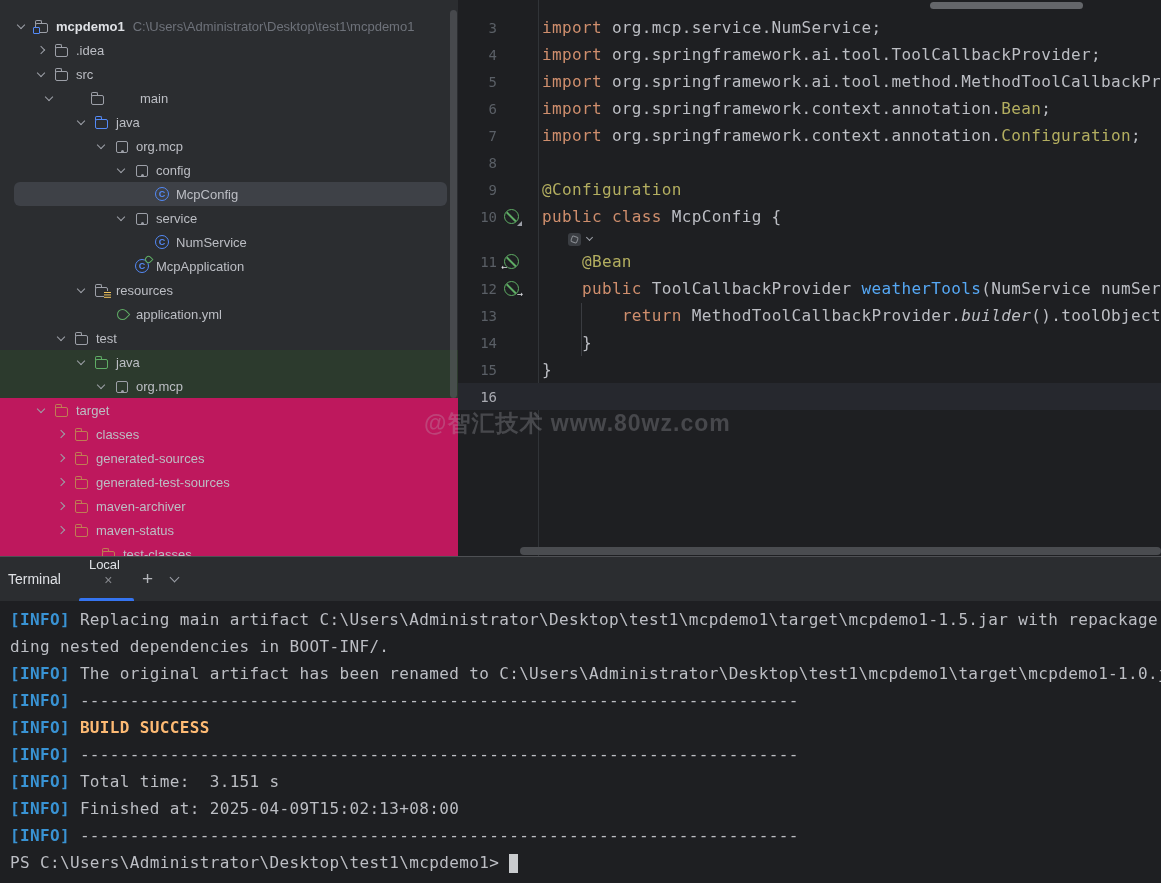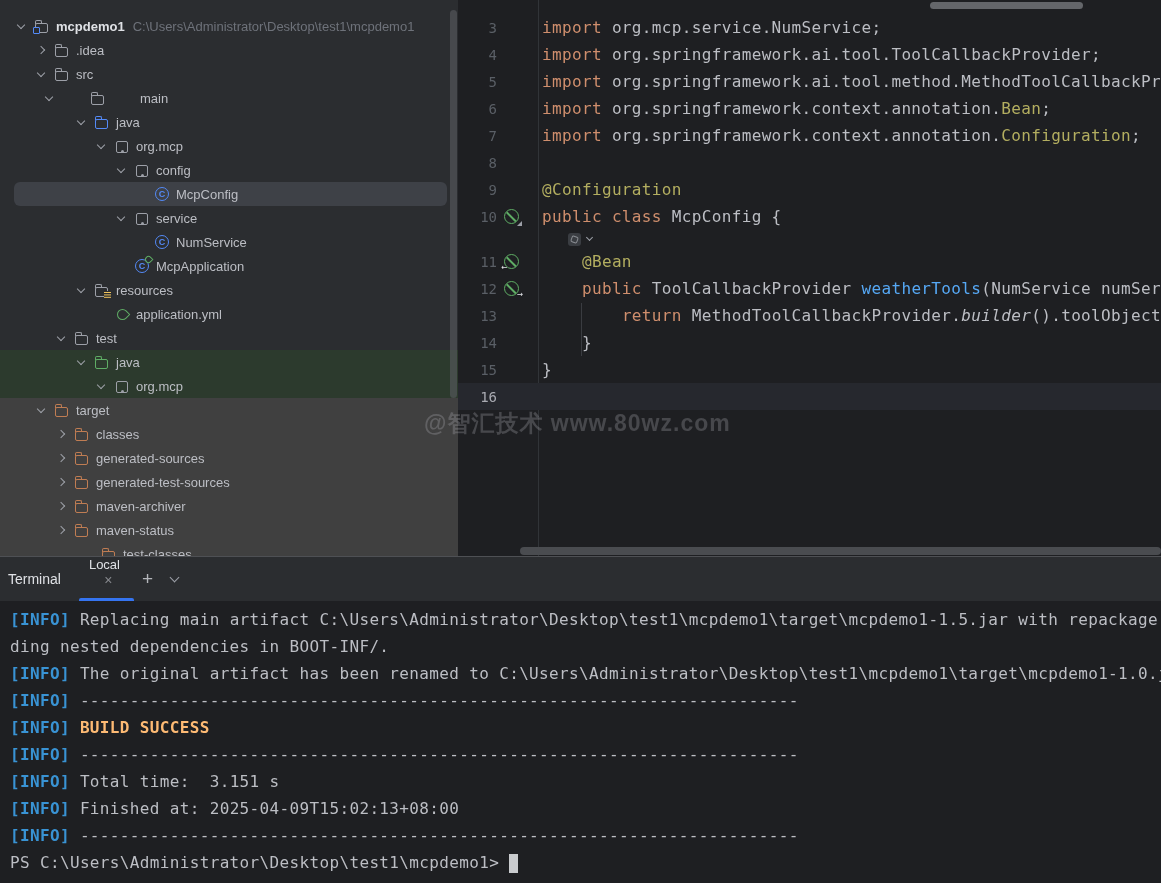--- a/index.html
+++ b/index.html
@@ -4,21 +4,21 @@
 <style>
   html,body{margin:0;padding:0;}
   body{width:1161px;height:883px;overflow:hidden;background:#1e1f22;
        font-family:"Liberation Sans",sans-serif;position:relative;}
   
   #tree-panel{position:absolute;left:0;top:0;width:458px;height:556px;background:#2b2d30;
               overflow:hidden;padding-top:14px;box-sizing:border-box;}
   .trow{height:24px;display:flex;align-items:center;font-size:13px;color:#bcbec4;
         position:relative;white-space:nowrap;}
   .trow.bg-g{background:#2c3a2d;}
-  .trow.bg-b{background:#404040;}
+  .trow.bg-b{background:#be185d;}
   .trow.sel::before{content:"";position:absolute;left:14px;right:11px;top:0;bottom:0;
         background:#3e4147;border-radius:6px;}
   .trow>*{position:relative;}
   .rootlbl{font-weight:bold;color:#dfe1e5;}
   .rootpath{color:#6e727a;margin-left:8px;}
   .chev{width:16px;height:16px;flex:0 0 16px;margin-right:4px;position:relative;}
   .chev.d::before{content:"";position:absolute;width:5px;height:5px;left:4px;top:4px;
         border-right:1.4px solid #9da0a8;border-bottom:1.4px solid #9da0a8;transform:rotate(45deg);}
   .chev.r::before{content:"";position:absolute;width:5px;height:5px;left:4px;top:5px;
         border-right:1.4px solid #9da0a8;border-bottom:1.4px solid #9da0a8;transform:rotate(-45deg);}

